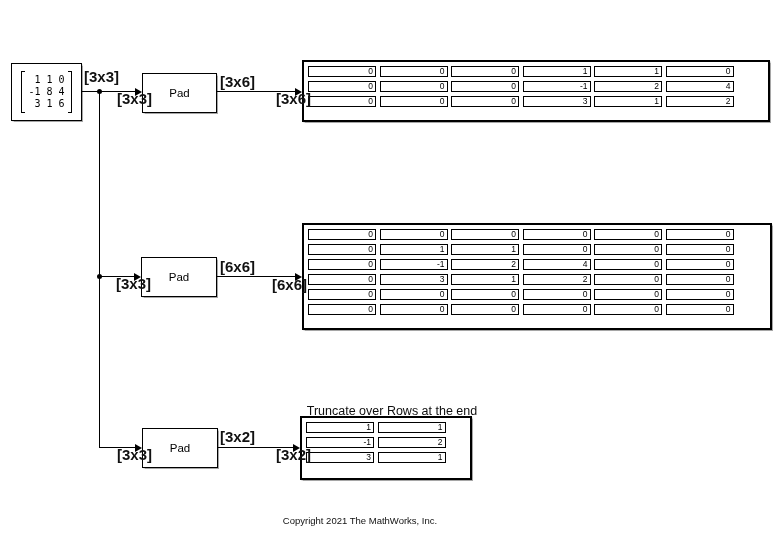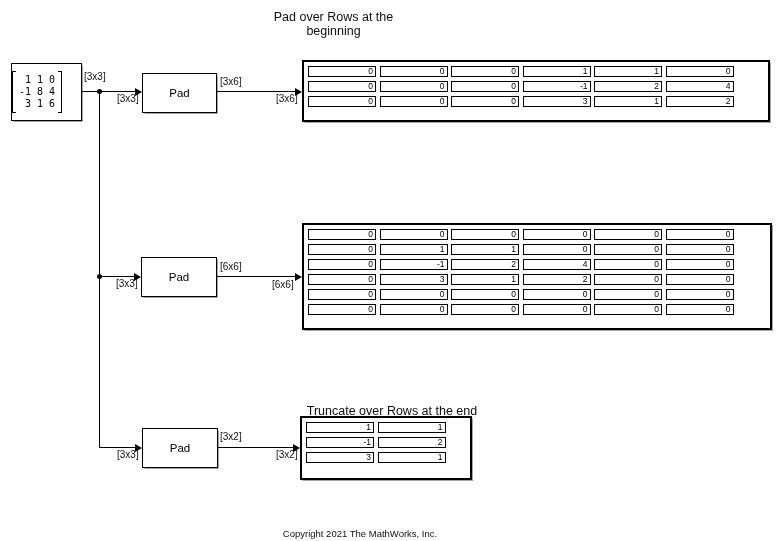--- a/index.html
+++ b/index.html
@@ -2,21 +2,21 @@
 <html><head>
 <meta charset="utf-8">
 <style>
   html,body { margin:0; padding:0; }
   body { font-family: "Liberation Sans", sans-serif; background:#fff; }
   #canvas {
     position:relative; width:782px; height:541px; background:#fff;
     overflow:hidden; color:#000;
   }
   .annotation { position:absolute; text-align:center; font-size:12.5px; line-height:14px; color:#0f0f0f; }
-  .sig-label { position:absolute; font-size:10px; line-height:10px; color:#111; white-space:nowrap; }
+  .sig-label { position:absolute; font-size:15px; line-height:10px; color:#111; white-space:nowrap;font-weight:bold; }
   .block {
     position:absolute; background:#fff; border:1.5px solid #000;
     box-shadow:1.2px 1.2px 1px rgba(0,0,0,0.35);
     box-sizing:border-box;
   }
   .pad-block { display:flex; align-items:center; justify-content:center; font-size:11.5px; }
   .display-block { border-width:2px; }
   .display-grid {
     position:absolute; left:4px; top:4px; display:grid; gap:4.5px 3.5px;
   }
@@ -28,37 +28,36 @@
     background:#fff; overflow:hidden;
   }
   .wire-h { position:absolute; height:1.5px; background:#000; }
   .wire-v { position:absolute; width:1.5px; background:#000; }
   .arrow-r {
     position:absolute; width:0; height:0;
     border-top:4px solid transparent; border-bottom:4px solid transparent;
     border-left:7px solid #000;
   }
   .dot { position:absolute; width:5px; height:5px; border-radius:50%; background:#000; }
-  .const-inner { position:absolute; inset:0; display:flex; align-items:center; justify-content:flex-start; }
+  .const-inner { position:absolute; inset:0; display:flex; align-items:center; justify-content:center; }
   .bracket { width:4px; height:42px; box-sizing:border-box; }
   .bracket-l { border-left:1.5px solid #000; border-top:1.5px solid #000; border-bottom:1.5px solid #000; }
   .bracket-r { border-right:1.5px solid #000; border-top:1.5px solid #000; border-bottom:1.5px solid #000; }
   .matrix { padding:0 3px; }
   .matrix-row {
     font-family:"DejaVu Sans Mono", monospace; font-size:10px; line-height:12px;
     white-space:pre; text-align:right;
   }
   .copyright { position:absolute; font-size:9.5px; color:#111; text-align:center; }
 </style>
 </head>
 <body>
 
 <div id="canvas">
 
-  <div class="annotation" style="left:258px; top:10px; width:151px;">Pad over Rows at the beginning</div>
   <div class="annotation" style="left:242px; top:377px; width:300px;margin-top:27px;">Truncate over Rows at the end</div>
 
   <div class="block" style="left:11px; top:63px; width:71px; height:58px;">
     <div class="const-inner">
       <div class="bracket bracket-l"></div>
       <div class="matrix">
         <div class="matrix-row"> 1 1 0</div>
         <div class="matrix-row">-1 8 4</div>
         <div class="matrix-row"> 3 1 6</div>
       </div>
@@ -171,15 +170,15 @@
   <div class="sig-label" style="left:117px; top:94px;">[3x3]</div>
   <div class="sig-label" style="left:220px; top:77px;">[3x6]</div>
   <div class="sig-label" style="left:276px; top:94px;">[3x6]</div>
   <div class="sig-label" style="left:116px; top:279px;">[3x3]</div>
   <div class="sig-label" style="left:220px; top:262px;">[6x6]</div>
   <div class="sig-label" style="left:272px; top:280px;">[6x6]</div>
   <div class="sig-label" style="left:117px; top:450px;">[3x3]</div>
   <div class="sig-label" style="left:220px; top:432px;">[3x2]</div>
   <div class="sig-label" style="left:276px; top:450px;">[3x2]</div>
 
-  <div class="copyright" style="left:260px; top:528px; width:200px;">Copyright 2021 The MathWorks, Inc.</div>
+  <div class="copyright" style="left:260px; top:515px; width:200px;">Copyright 2021 The MathWorks, Inc.</div>
 
 </div>
 
 </body></html>

